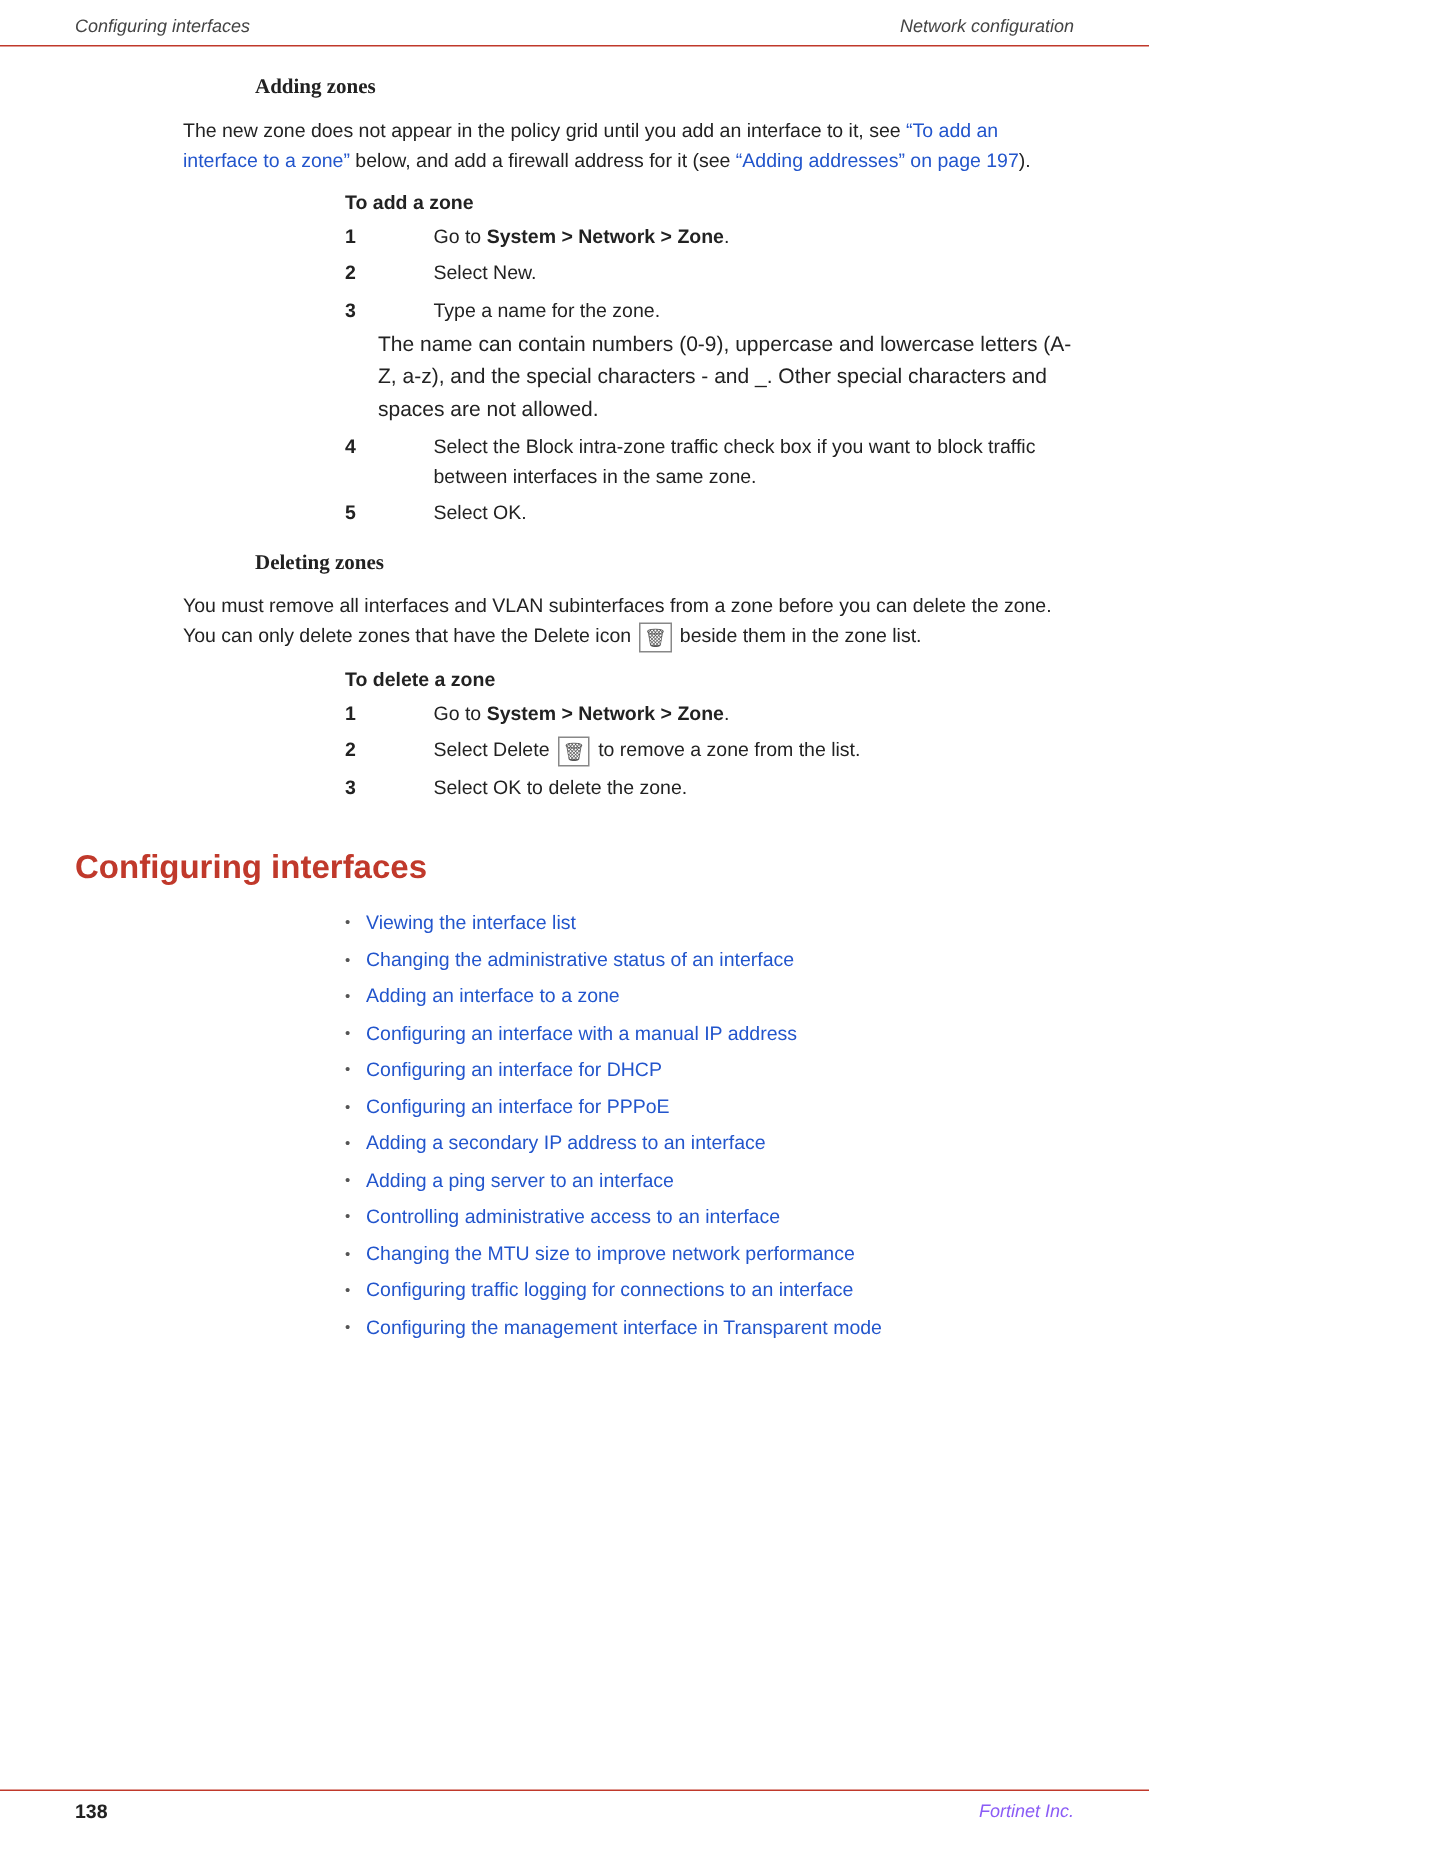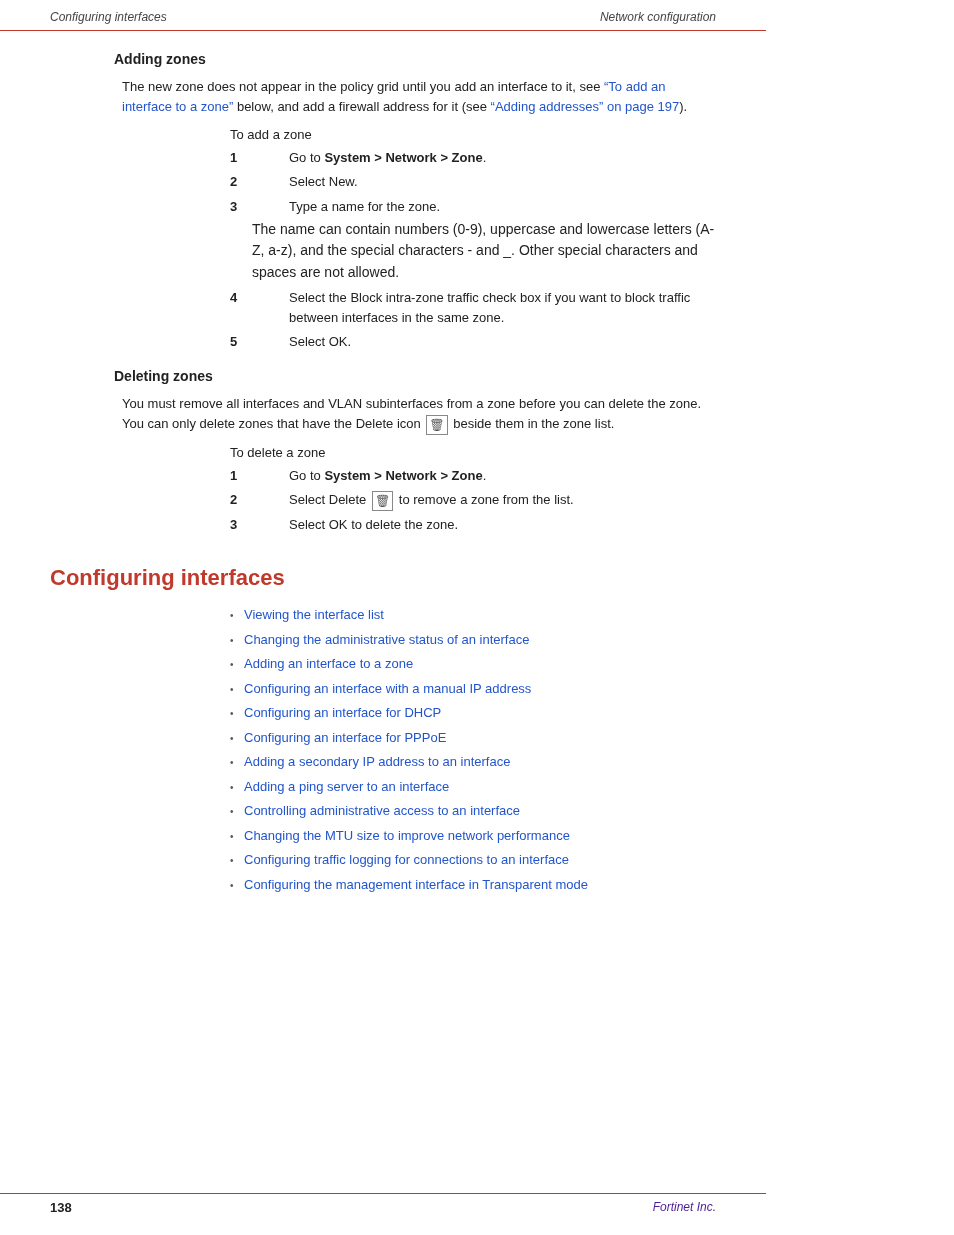--- a/index.html
+++ b/index.html
@@ -43,40 +43,41 @@
     .content {
       padding: 20px 50px 30px 50px;
     }
 
     
     .section-heading {
       font-size: 14px;
       font-weight: bold;
       color: #222;
       margin-bottom: 10px;
-      margin-left: 64px;
+      margin-left: 120px;
+      font-family: Liberation Serif, serif;
     }
 
     
     .body-text {
       margin-left: 72px;
       margin-bottom: 10px;
       font-size: 13px;
       line-height: 1.55;
       color: #222;
     }
 
     .body-text a, a {
       color: #2255cc;
       text-decoration: none;
     }
 
     
     .sub-heading {
-      font-weight: normal;
+      font-weight: bold;
       font-size: 13px;
       margin-left: 180px;
       margin-bottom: 6px;
       margin-top: 10px;
     }
 
     
     .numbered-list {
       margin-left: 180px;
       list-style: none;
@@ -166,21 +167,21 @@
       border-top: 1px solid #c0392b;
       padding-top: 6px;
     }
     .footer-page {
       font-weight: bold;
       font-size: 13px;
     }
     .footer-brand {
       font-style: italic;
       font-size: 12px;
-      color: #4c1d95;
+      color: #8b5cf6;
     }
   </style>
 </head>
 <body>
 
 <div class="page-container">
 
   <div class="header-bar">
     <span class="header-left">Configuring interfaces</span>
     <span class="header-right">Network configuration</span>

